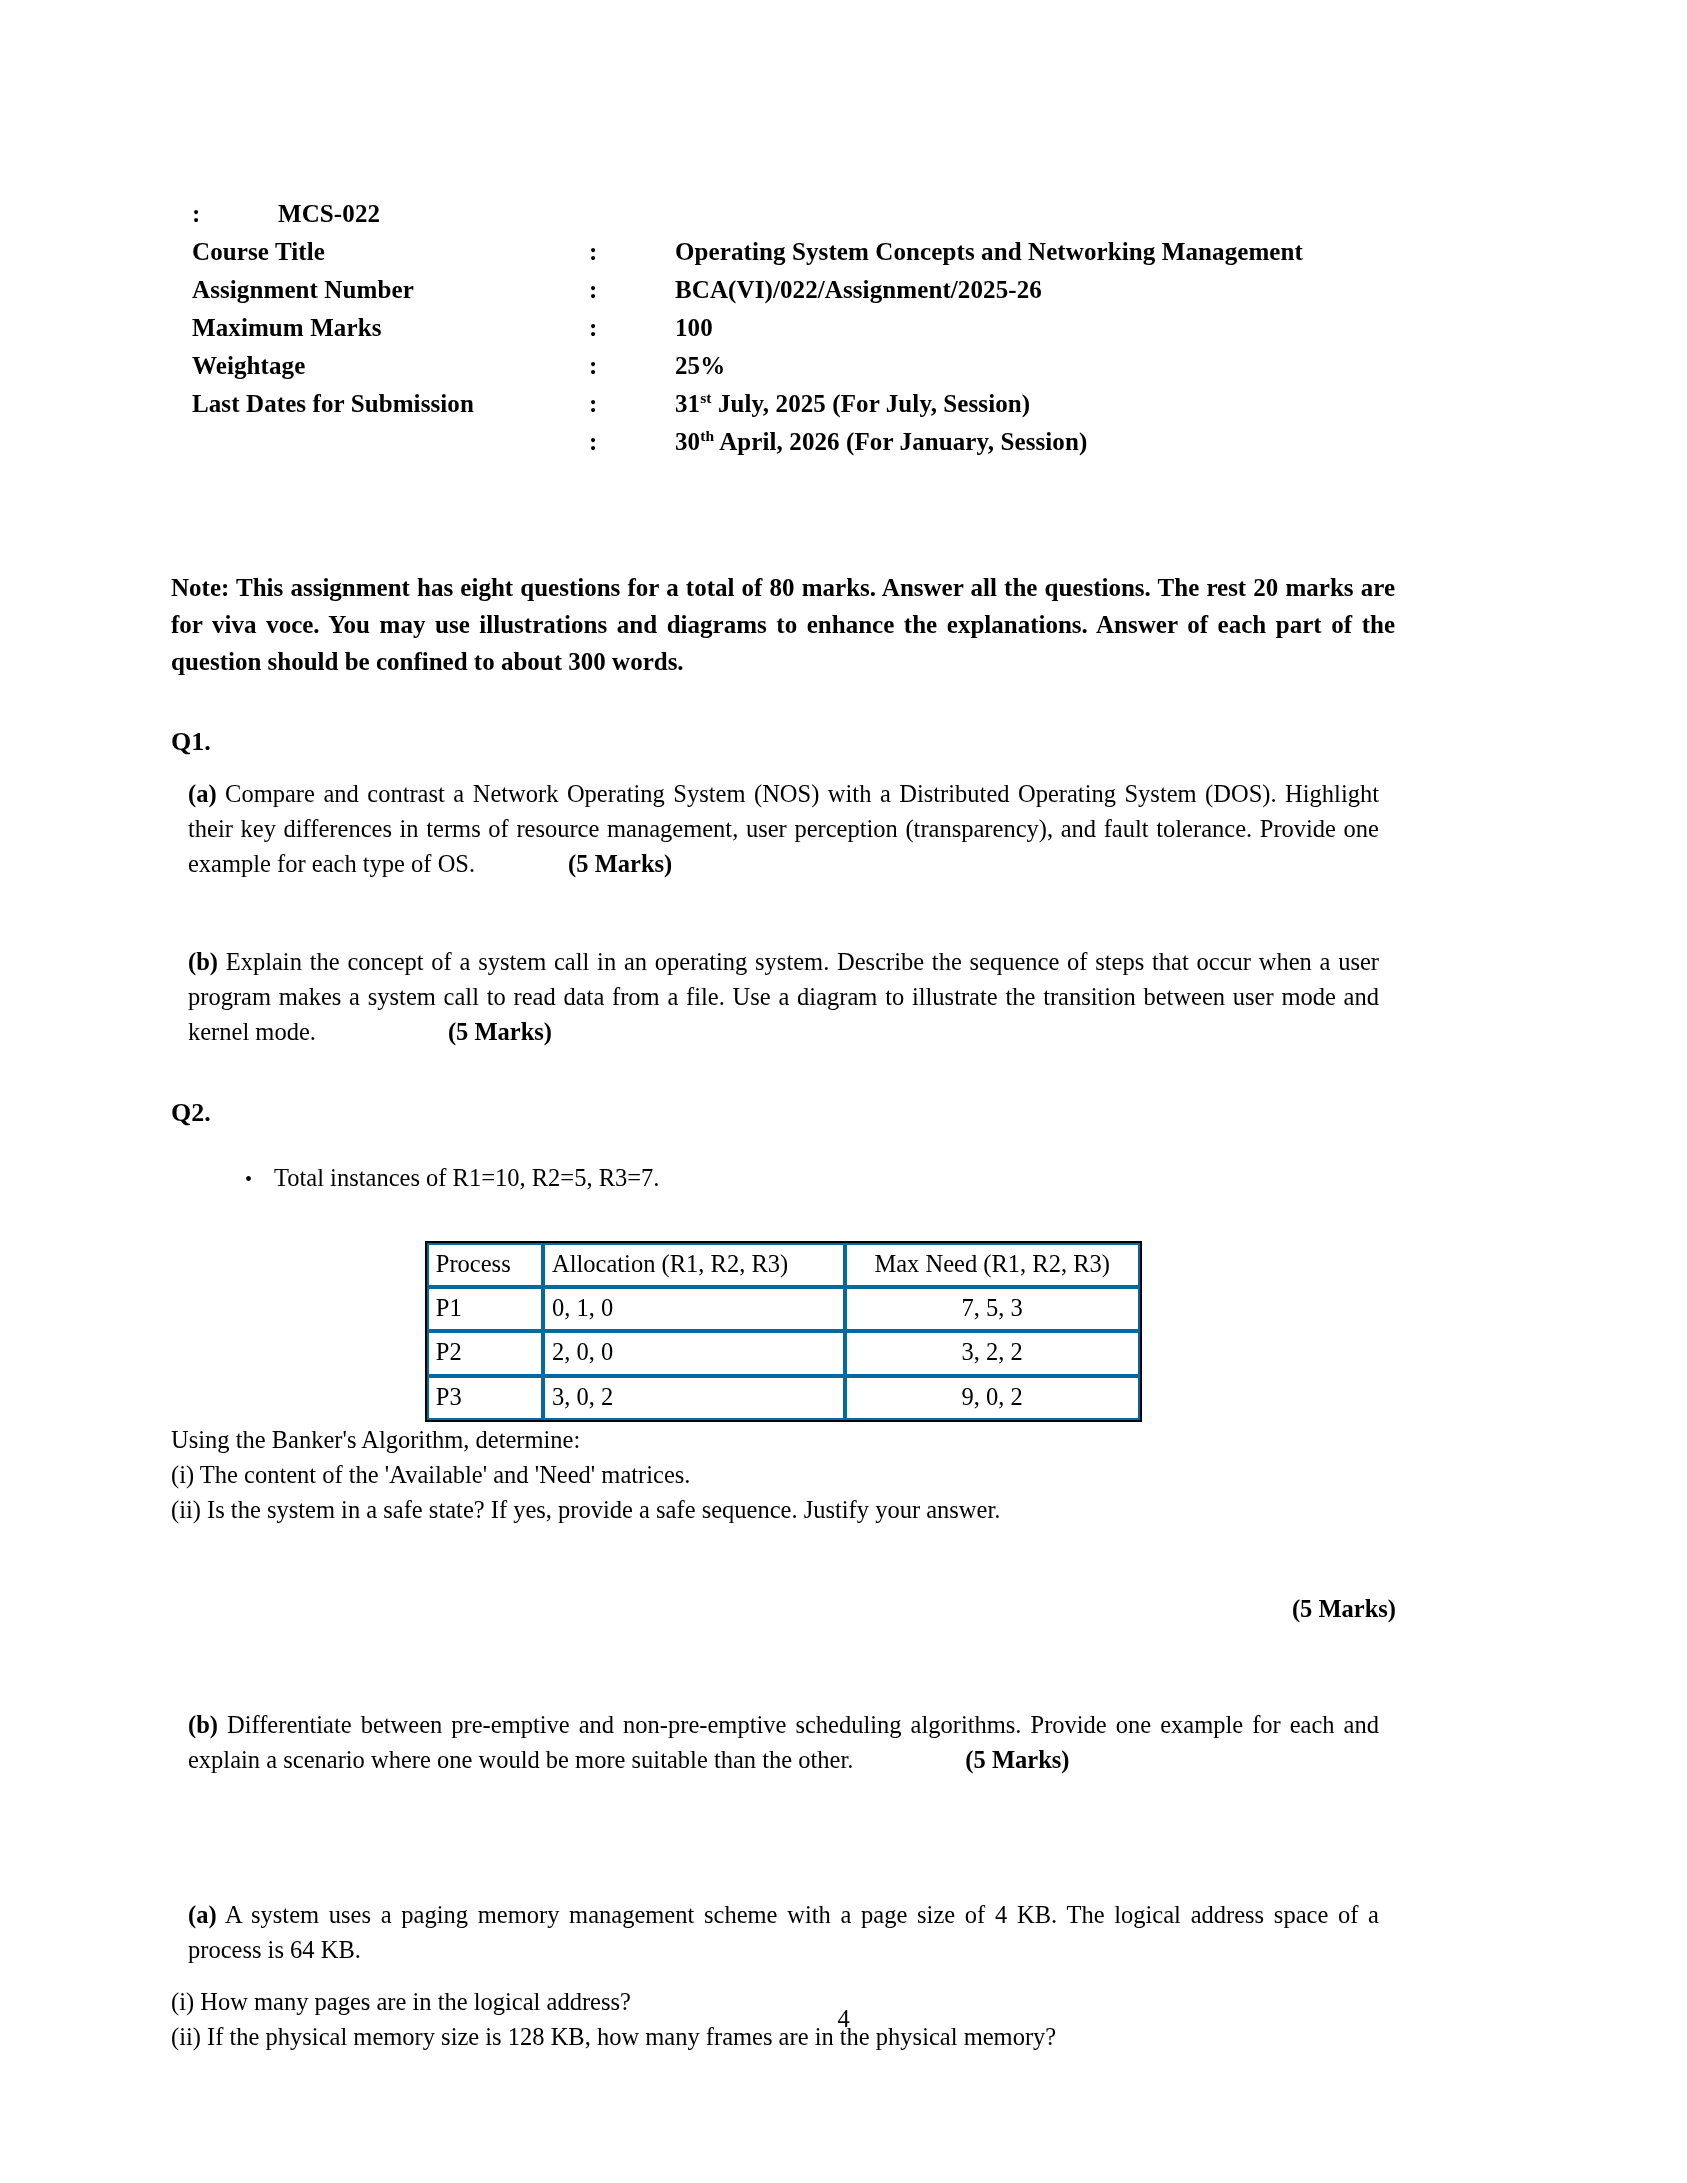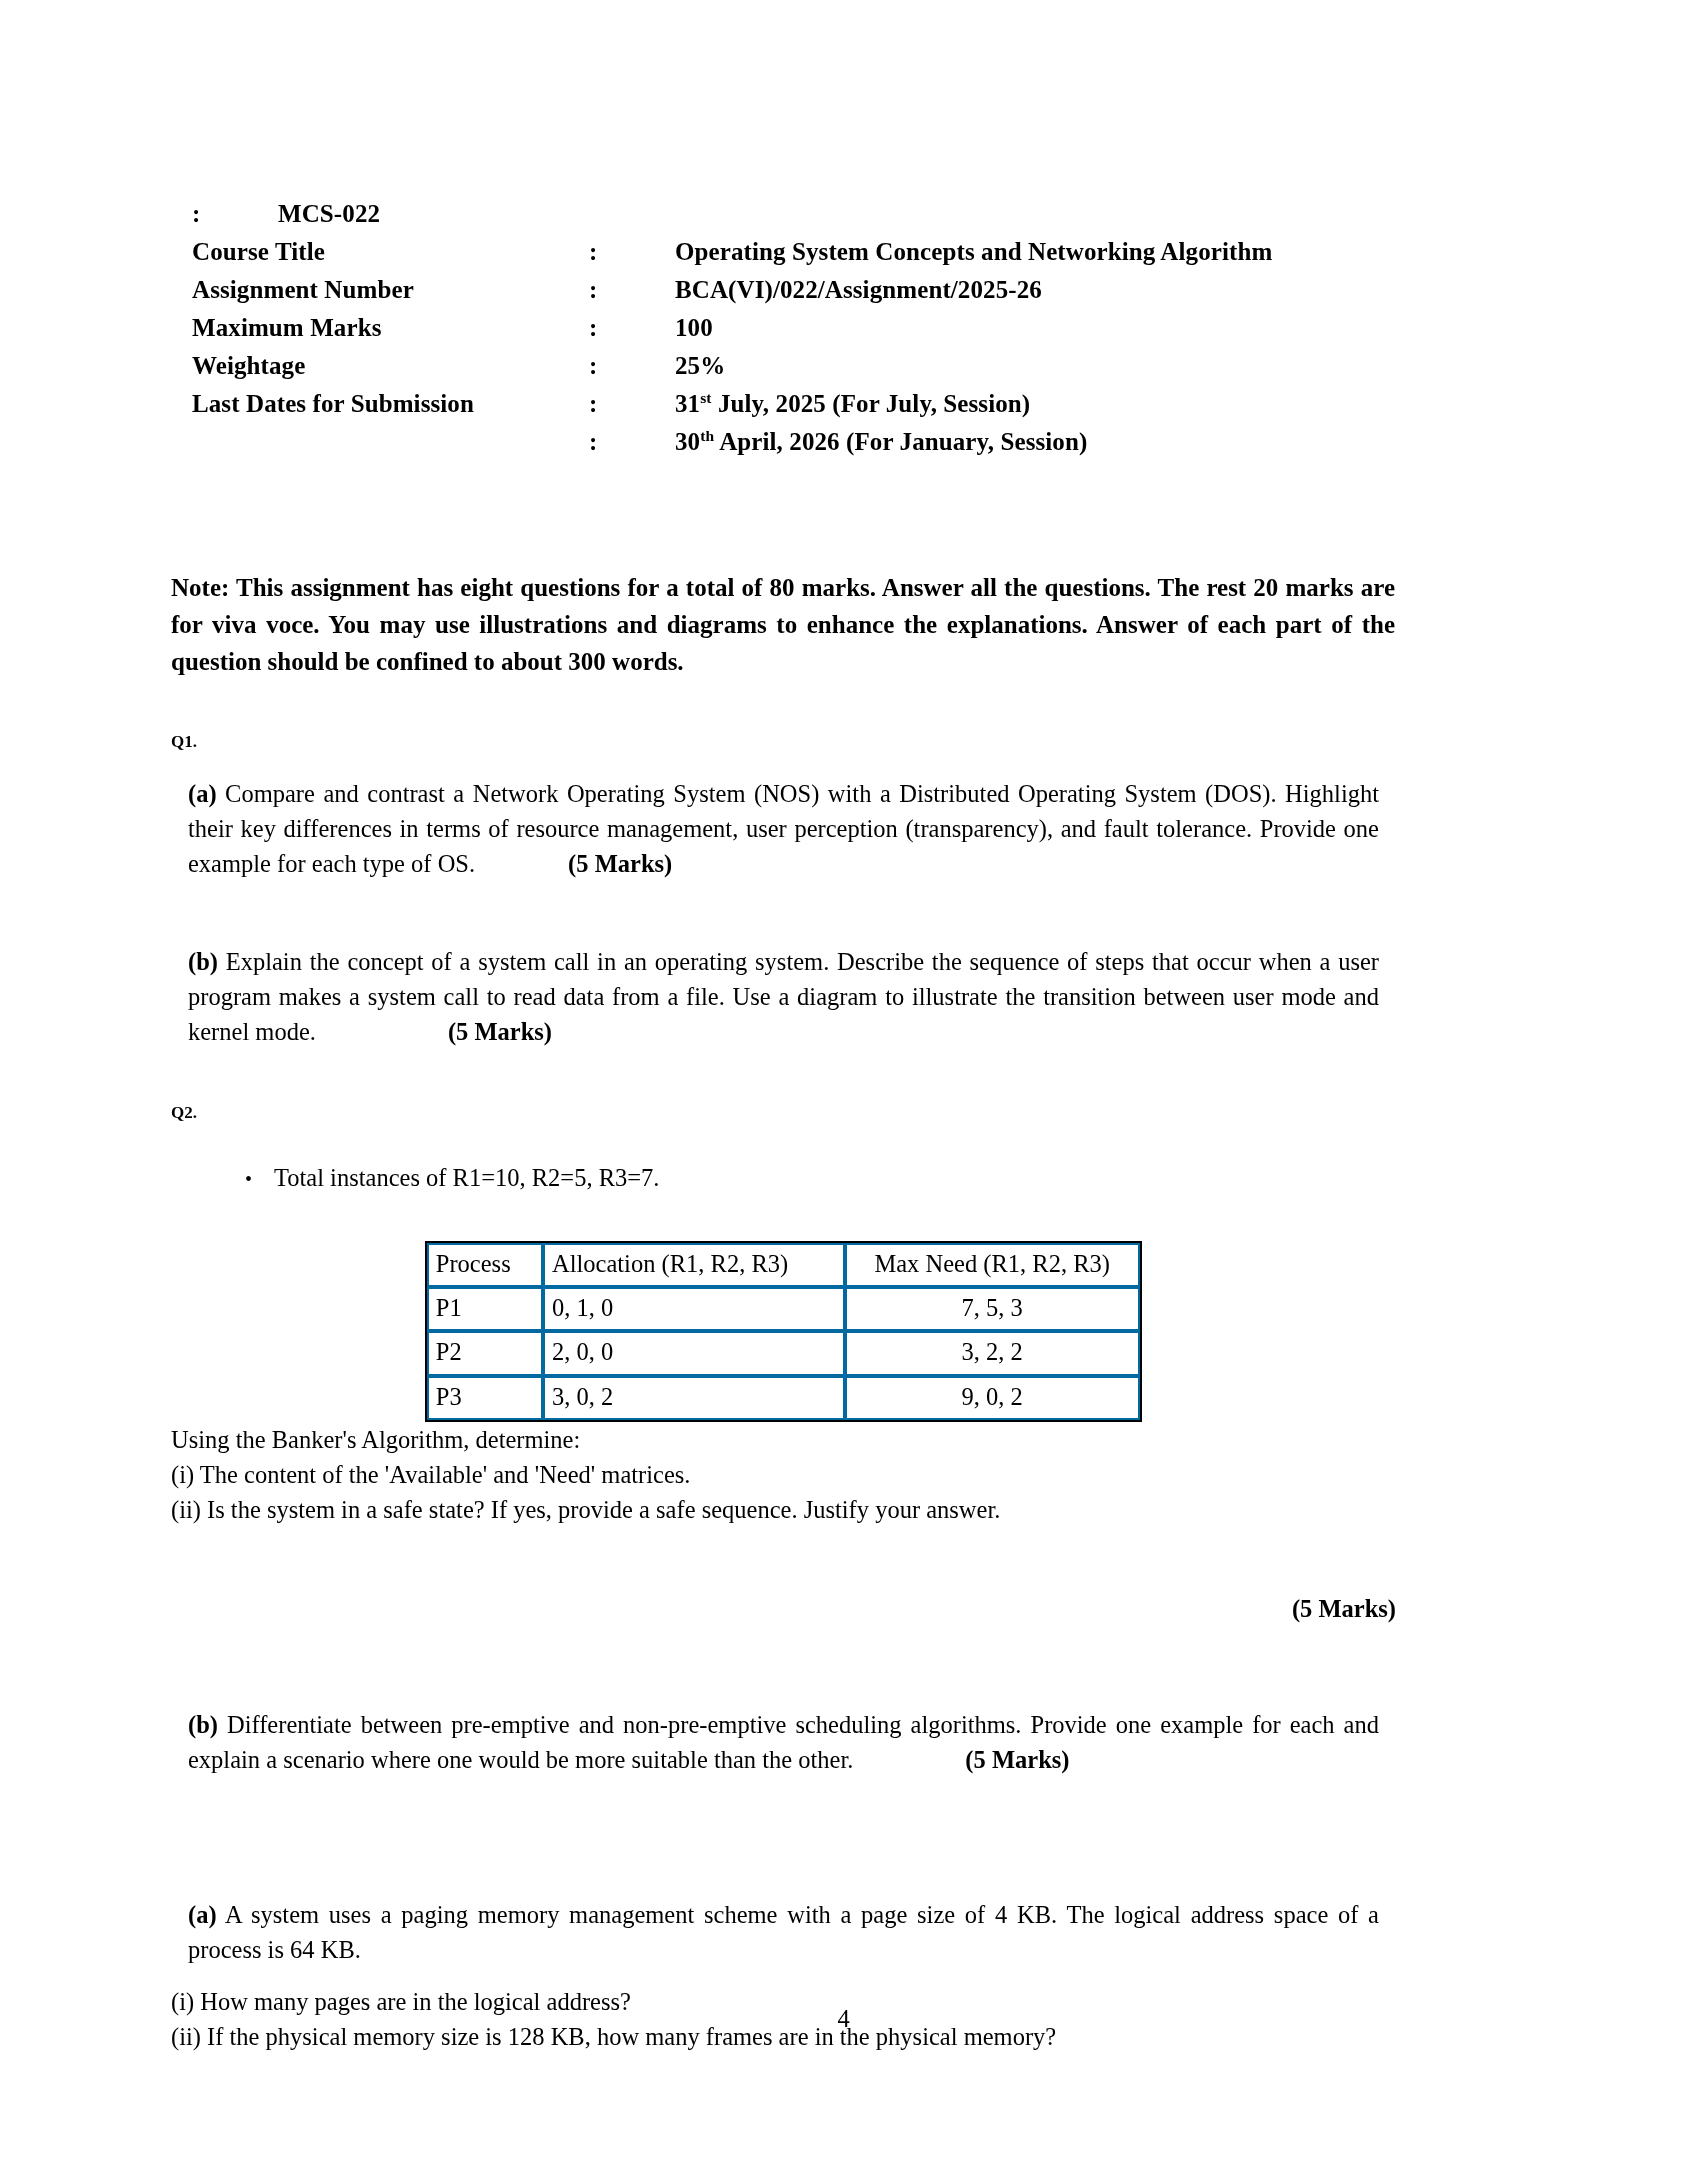--- a/index.html
+++ b/index.html
@@ -76,21 +76,21 @@
   .body {
     position: absolute;
     left: 171px;
     top: 724px;
     width: 1225px;
     font-size: 24.5px;
     line-height: 35px;
   }
   .qhead {
     font-weight: bold;
-    font-size: 17px;
+    font-size: 26px;
     margin: 0 0 1.3px 0;
   }
   p.para {
     margin: 17px;
     text-align: justify;
     text-justify: inter-word;
     position: relative;
   }
   .lbl { font-weight: bold; }
   .marks {
@@ -171,21 +171,21 @@
   <div class="meta">
 
     <div class="meta-row">
       <div class="meta-colon">:</div>
       <div class="meta-value">MCS-022</div>
     </div>
 
     <div class="meta-row">
       <div class="meta-label">Course Title</div>
       <div class="meta-colon">:</div>
-      <div class="meta-value wrapval">Operating System Concepts and Networking Algorithm</div>
+      <div class="meta-value wrapval">Operating System Concepts and Networking Management</div>
     </div>
 
     <div class="meta-row">
       <div class="meta-label">Assignment Number</div>
       <div class="meta-colon">:</div>
       <div class="meta-value">BCA(VI)/022/Assignment/2025-26</div>
     </div>
 
     <div class="meta-row">
       <div class="meta-label">Maximum Marks</div>

